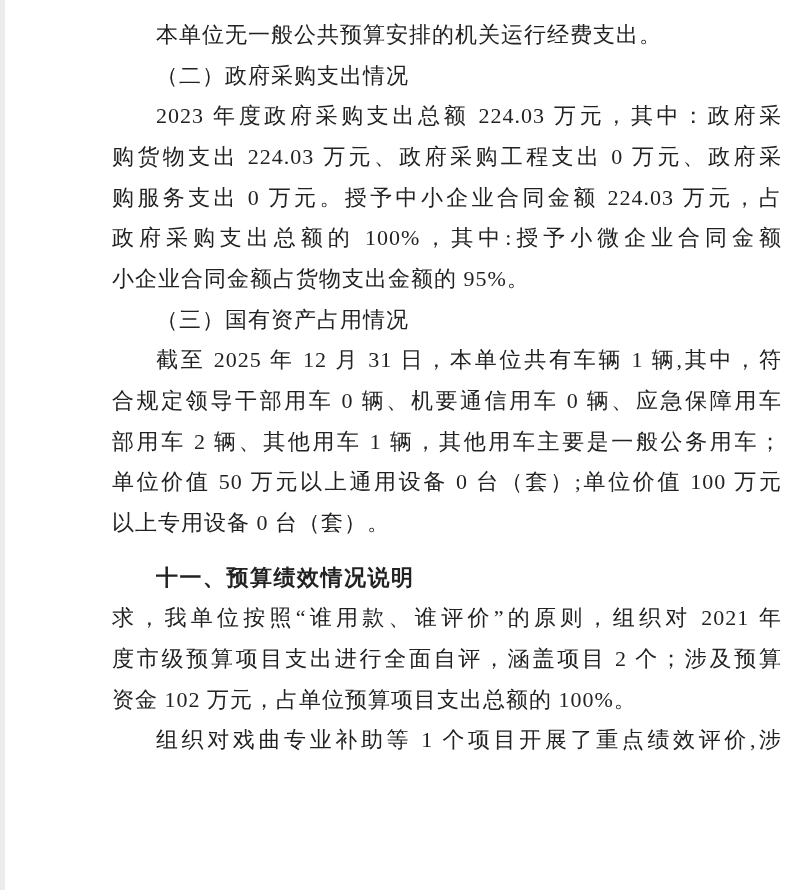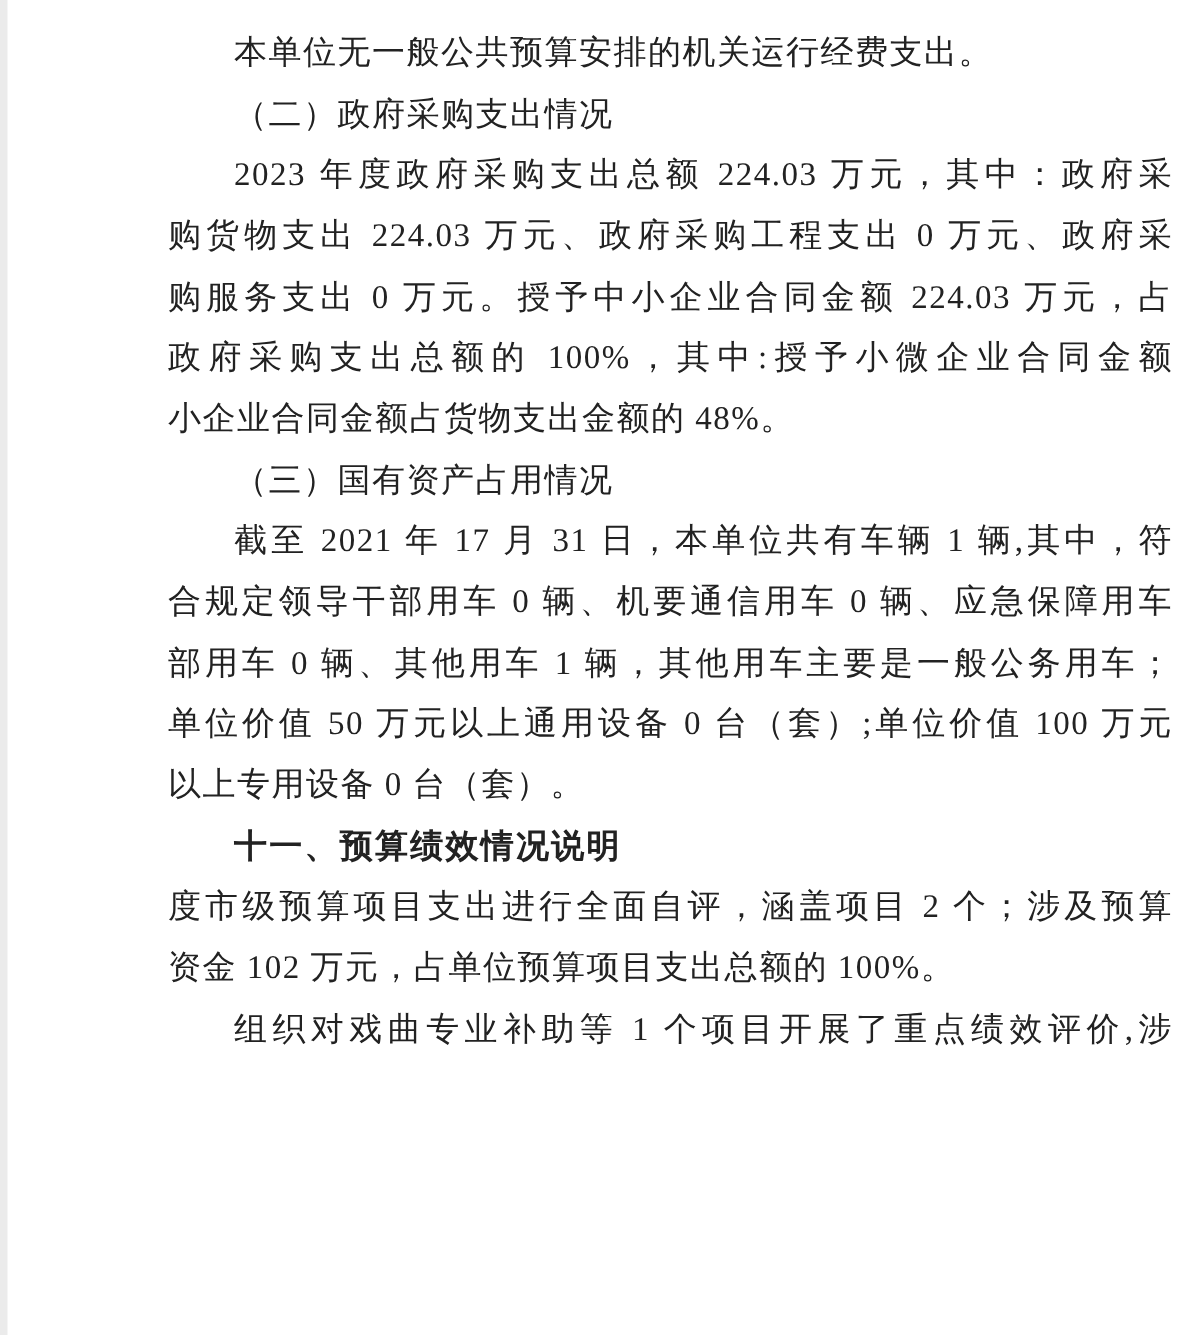--- a/index.html
+++ b/index.html
@@ -44,39 +44,41 @@
     text-align: justify;
     text-align-last: justify;
   }
   .line.indent {
     text-indent: 44px;
   }
   .line.bold {
     font-weight: 700;
     font-family: "Liberation Sans", "DejaVu Sans", sans-serif;
     letter-spacing: 1.5px;
+    margin-top: 14px;
   }
 </style>
 </head>
 <body>
 
 <div class="page">
   <div class="edge-strip"></div>
   <div class="text-column">
       <div class="line indent">本单位无一般公共预算安排的机关运行经费支出。</div>
       <div class="line indent">（二）政府采购支出情况</div>
       <div class="line indent fill">2023 年度政府采购支出总额 224.03 万元，其中：政府采</div>
       <div class="line fill">购货物支出 224.03 万元、政府采购工程支出 0 万元、政府采</div>
       <div class="line fill">购服务支出 0 万元。授予中小企业合同金额 224.03 万元，占</div>
       <div class="line fill">政府采购支出总额的 100%，其中:授予小微企业合同金额</div>
-      <div class="line">小企业合同金额占货物支出金额的 48%。</div>
+      <div class="line">小企业合同金额占货物支出金额的 95%。</div>
       <div class="line indent">（三）国有资产占用情况</div>
-      <div class="line indent fill">截至 2021 年 17 月 31 日，本单位共有车辆 1 辆,其中，符</div>
+      <div class="line indent fill">截至 2025 年 12 月 31 日，本单位共有车辆 1 辆,其中，符</div>
       <div class="line fill">合规定领导干部用车 0 辆、机要通信用车 0 辆、应急保障用车</div>
-      <div class="line fill">部用车 0 辆、其他用车 1 辆，其他用车主要是一般公务用车；</div>
+      <div class="line fill">部用车 2 辆、其他用车 1 辆，其他用车主要是一般公务用车；</div>
       <div class="line fill">单位价值 50 万元以上通用设备 0 台（套）;单位价值 100 万元</div>
       <div class="line">以上专用设备 0 台（套）。</div>
       <div class="line indent bold">十一、预算绩效情况说明</div>
+      <div class="line fill">求，我单位按照“谁用款、谁评价”的原则，组织对 2021 年</div>
       <div class="line fill">度市级预算项目支出进行全面自评，涵盖项目 2 个；涉及预算</div>
       <div class="line">资金 102 万元，占单位预算项目支出总额的 100%。</div>
       <div class="line indent fill">组织对戏曲专业补助等 1 个项目开展了重点绩效评价,涉</div>
     </div>
 </div>
 
 </body></html>

